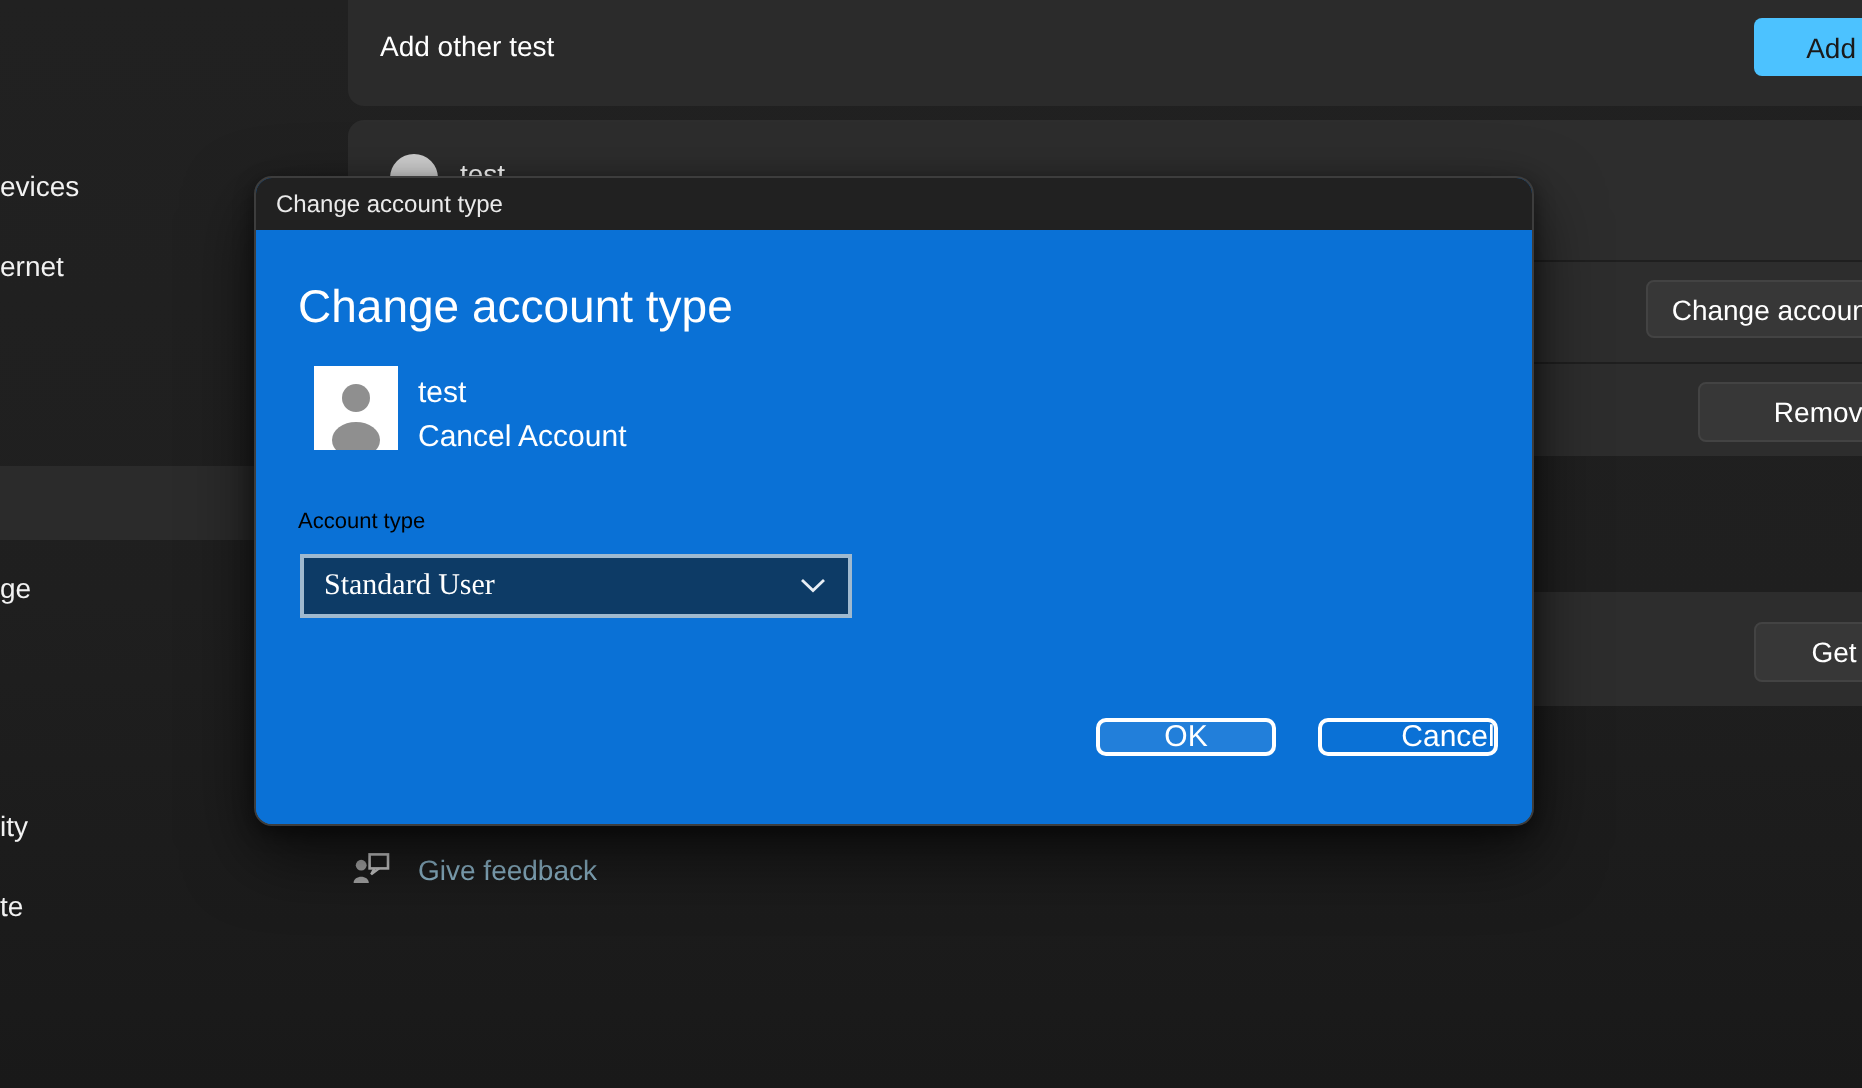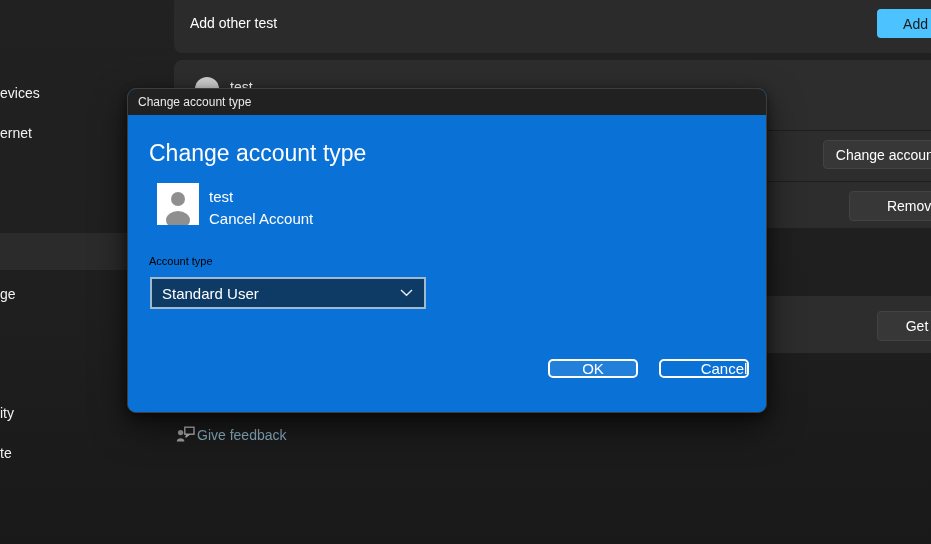--- a/index.html
+++ b/index.html
@@ -27,40 +27,40 @@
     background:#373737;border:1px solid #434343;border-radius:4px;
     color:#ffffff;font-size:14px;box-sizing:border-box;white-space:nowrap;overflow:hidden;}
   .accent-btn{position:absolute;display:flex;align-items:center;justify-content:center;
     background:#4cc2ff;border:none;border-radius:4px;color:#1a1a1a;font-size:14px;
     box-sizing:border-box;white-space:nowrap;}
 
   .bg-avatar{position:absolute;left:21px;top:17px;width:24px;height:24px;border-radius:50%;
     background:#cfcfcf;}
   .bg-user-name{position:absolute;left:56px;top:19px;font-size:14px;color:#ffffff;}
 
-  .feedback-row{position:absolute;left:176px;top:426px;display:flex;align-items:center;gap:1px;}
+  .feedback-row{position:absolute;left:176px;top:426px;display:flex;align-items:center;gap:13px;}
   .feedback-link{font-size:14px;color:#8cb4c8;cursor:pointer;}
 
   
   .dialog{position:absolute;left:127px;top:88px;width:640px;height:325px;border-radius:9px;
     box-shadow:0 14px 34px rgba(0,0,0,0.6),0 3px 10px rgba(0,0,0,0.45);
     border:1px solid #3d3d3d;box-sizing:border-box;background:#0a71d6;}
   .dialog-titlebar{position:absolute;left:0;top:0;right:0;height:26px;background:#212121;
     border-radius:8px 8px 0 0;display:flex;align-items:center;}
   .dialog-titlebar span{font-size:12px;color:#eaeaea;margin-left:10px;}
   .dialog-body{position:absolute;left:0;top:26px;right:0;bottom:0;background:#0a71d6;
     border-radius:0 0 8px 8px;}
   .dlg-heading{position:absolute;left:21px;top:25px;font-size:23px;font-weight:300;color:#ffffff;}
   .dlg-avatar{position:absolute;left:29px;top:68px;width:42px;height:42px;background:#ffffff;
     overflow:hidden;}
   .dlg-user{position:absolute;left:81px;top:71px;font-size:15px;line-height:22px;color:#ffffff;}
   .dlg-label{position:absolute;left:21px;top:140px;font-size:11px;color:#000000;}
   .dlg-select{position:absolute;left:22px;top:162px;width:276px;height:32px;box-sizing:border-box;
     background:#0d3b66;border:2px solid #9fb9cf;display:flex;align-items:center;cursor:pointer;}
-  .dlg-select .val{font-size:15px;color:#ffffff;margin-left:10px;flex:1;}
+  .dlg-select .val{font-size:15px;color:#ffffff;margin-left:10px;flex:1;font-family:Liberation Serif, serif;}
   .dlg-select .chev{margin-right:11px;display:flex;align-items:center;}
   .dlg-btn{position:absolute;top:244px;width:90px;height:19px;box-sizing:border-box;
     border:2px solid #ffffff;border-radius:5px;background:transparent;color:#ffffff;
     font-size:15px;display:flex;align-items:center;justify-content:center;cursor:pointer;}
   .dlg-btn.ok{left:420px;background:rgba(255,255,255,0.10);}
   .dlg-btn.cancel{left:531px;padding-left:40px;}
 </style>
 </head>
 <body>
 

